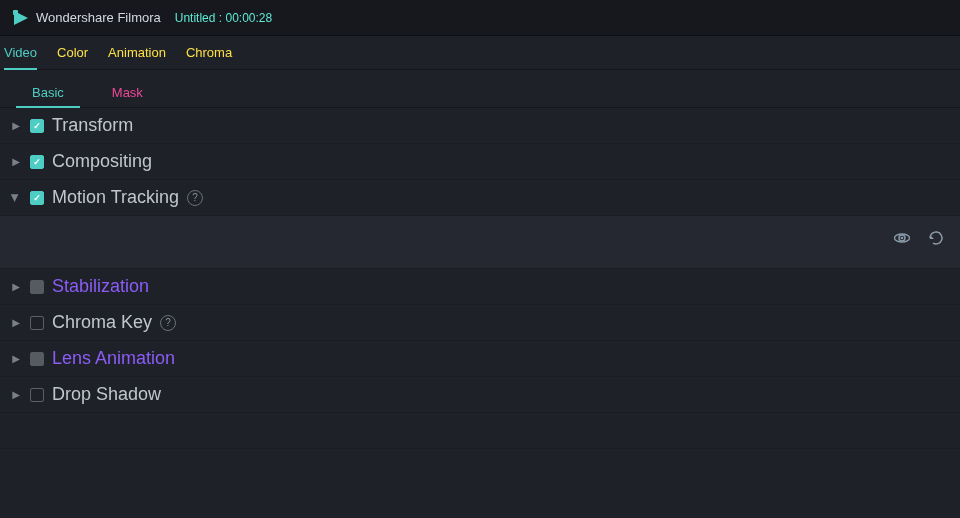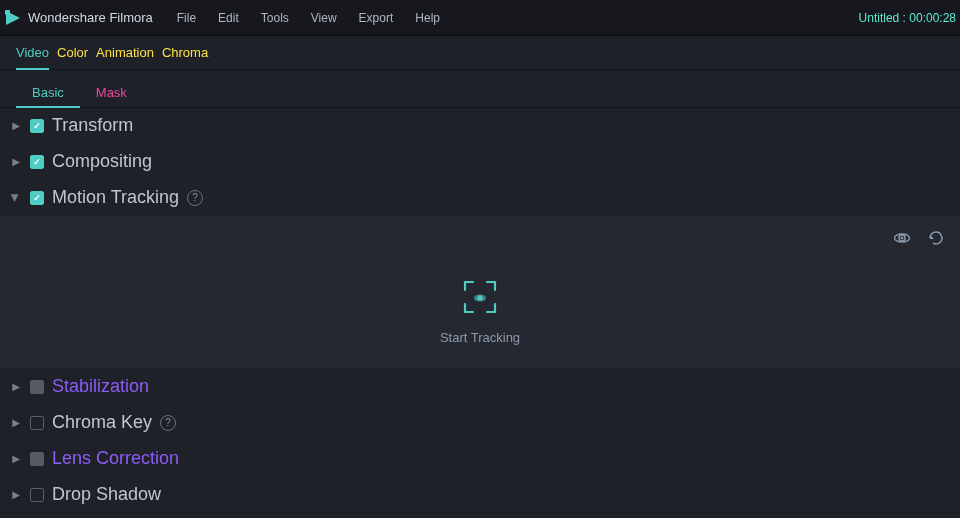--- a/index.html
+++ b/index.html
@@ -12,21 +12,21 @@
       font-size: 13px;
       overflow: hidden;
     }
 
     
     .titlebar {
       display: flex;
       align-items: center;
       height: 36px;
       background: #16181e;
-      padding: 0 4px;
+      padding: 0 12px;
       border-bottom: 1px solid #0d0e11;
     }
     .titlebar-logo {
       display: flex;
       align-items: center;
       gap: 6px;
       margin-right: 14px;
     }
     .logo-icon {
       width: 18px;
@@ -54,22 +54,22 @@
       font-size: 12px;
     }
 
     
     .tabbar {
       display: flex;
       align-items: center;
       height: 34px;
       background: #1e2127;
       border-bottom: 1px solid #14161b;
-      padding: 0 16px;
-      gap: 8px;
+      padding: 0 4px;
+      gap: 20px;
     }
     .tab {
       color: #fde047;
       font-size: 13px;
       padding: 8px 0;
       cursor: pointer;
       border-bottom: 2px solid transparent;
       position: relative;
       top: 1px;
     }
@@ -81,21 +81,21 @@
     
     .panel {
       height: calc(518px - 36px - 34px);
       overflow-y: auto;
       background: #1e2127;
     }
 
     
     .subtabbar {
       display: flex;
-      gap: 0;
+      gap: 16px;
       padding: 8px 16px 0;
       border-bottom: 1px solid #14161b;
     }
     .subtab {
       padding: 6px 16px;
       font-size: 13px;
       color: #ec4899;
       cursor: pointer;
       border-bottom: 2px solid transparent;
       position: relative;
@@ -231,28 +231,20 @@
 </head>
 <body>
 
 <div class="titlebar">
   <div class="titlebar-logo">
     <svg class="logo-icon" viewBox="0 0 18 18">
       <polygon points="2,2 16,9 2,16" fill="#4ecdc4"></polygon>
       <rect x="1" y="1" width="5" height="5" fill="#4ecdc4" rx="1"></rect>
     </svg>
     <span class="app-name">Wondershare Filmora</span>
-  </div>
-  <div class="menu-items">
-    <span class="menu-item">File</span>
-    <span class="menu-item">Edit</span>
-    <span class="menu-item">Tools</span>
-    <span class="menu-item">View</span>
-    <span class="menu-item">Export</span>
-    <span class="menu-item">Help</span>
   </div>
   <div class="titlebar-right">Untitled : 00:00:28</div>
 </div>
 
 <div class="tabbar">
   <span class="tab active">Video</span>
   <span class="tab">Color</span>
   <span class="tab">Animation</span>
   <span class="tab">Chroma</span>
 </div>
@@ -292,54 +284,39 @@
           <circle cx="9" cy="9" r="1.3" fill="#8a9aaa"></circle>
         </svg>
       </button>
       <button class="tracking-btn">
         <svg width="18" height="18" viewBox="0 0 18 18">
           <path d="M3 9 A6 6 0 1 1 6 14.2" fill="none" stroke="#8a9aaa" stroke-width="1.5"></path>
           <polygon points="3,6 3,10 7,10" fill="#8a9aaa"></polygon>
         </svg>
       </button>
     </div>
-    <div class="tracking-content">
-      <div class="tracking-icon">
-        <svg width="42" height="42" viewBox="0 0 42 42">
-
-          <polyline points="6,14 6,6 14,6" fill="none" stroke="#4ecdc4" stroke-width="2.2" stroke-linecap="round" stroke-linejoin="round"></polyline>
-          <polyline points="28,6 36,6 36,14" fill="none" stroke="#4ecdc4" stroke-width="2.2" stroke-linecap="round" stroke-linejoin="round"></polyline>
-          <polyline points="36,28 36,36 28,36" fill="none" stroke="#4ecdc4" stroke-width="2.2" stroke-linecap="round" stroke-linejoin="round"></polyline>
-          <polyline points="14,36 6,36 6,28" fill="none" stroke="#4ecdc4" stroke-width="2.2" stroke-linecap="round" stroke-linejoin="round"></polyline>
-
-          <ellipse cx="21" cy="22" rx="6" ry="3.5" fill="#4ecdc4" opacity="0.6"></ellipse>
-          <circle cx="21" cy="22" r="2.5" fill="#4ecdc4"></circle>
-        </svg>
-      </div>
-      <span class="tracking-label">Start Tracking</span>
-    </div>
   </div>
 
   <div class="section-row">
     <div class="arrow">▶</div>
     <div class="checkbox gray"></div>
     <span class="section-label disabled">Stabilization</span>
   </div>
 
   <div class="section-row">
     <div class="arrow">▶</div>
     <div class="checkbox"></div>
     <span class="section-label">Chroma Key</span>
     <div class="help-icon">?</div>
   </div>
 
   <div class="section-row">
     <div class="arrow">▶</div>
     <div class="checkbox gray"></div>
-    <span class="section-label disabled">Lens Correction</span>
+    <span class="section-label disabled">Lens Animation</span>
   </div>
 
   <div class="section-row">
     <div class="arrow">▶</div>
     <div class="checkbox"></div>
     <span class="section-label">Drop Shadow</span>
   </div>
 
   <div class="section-row">
     

